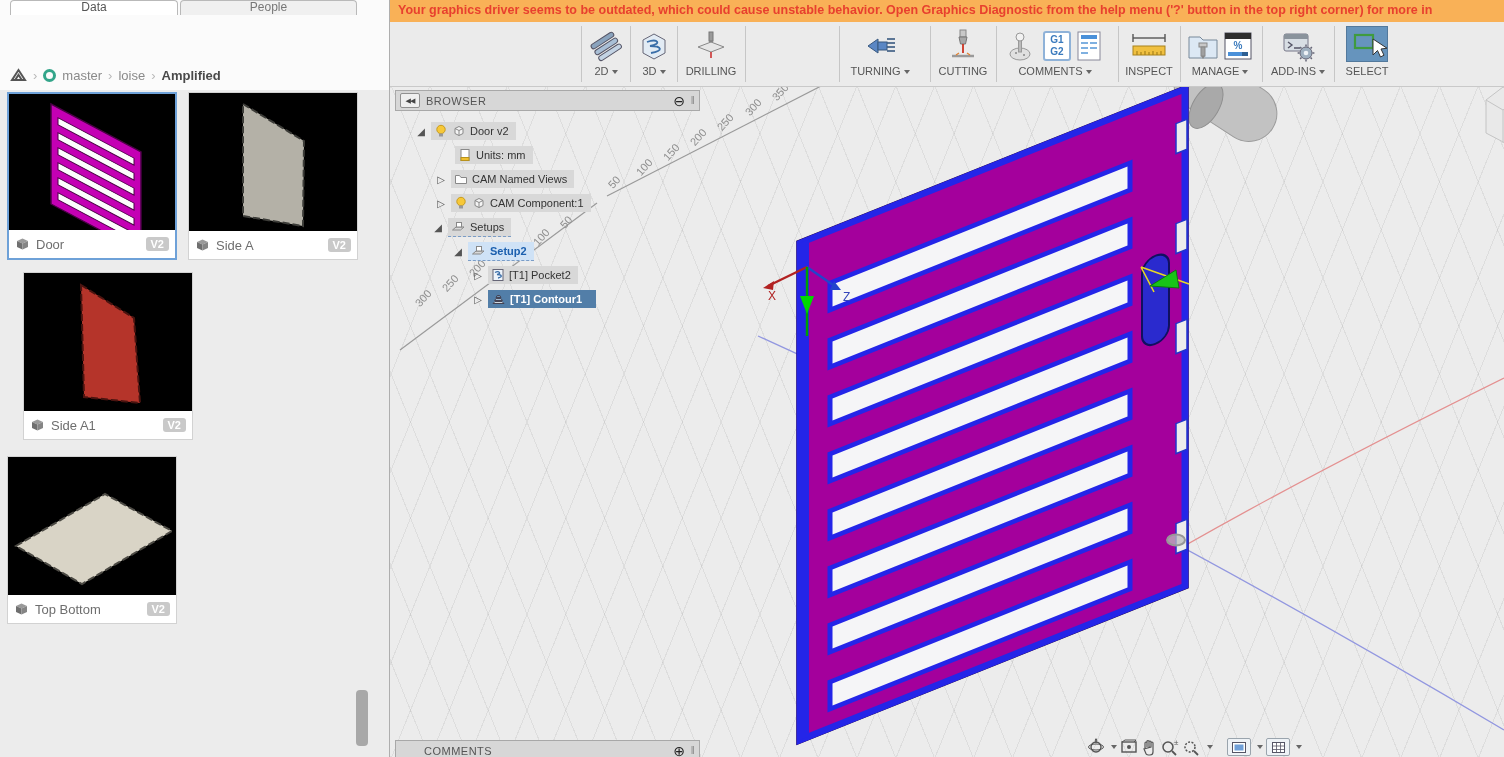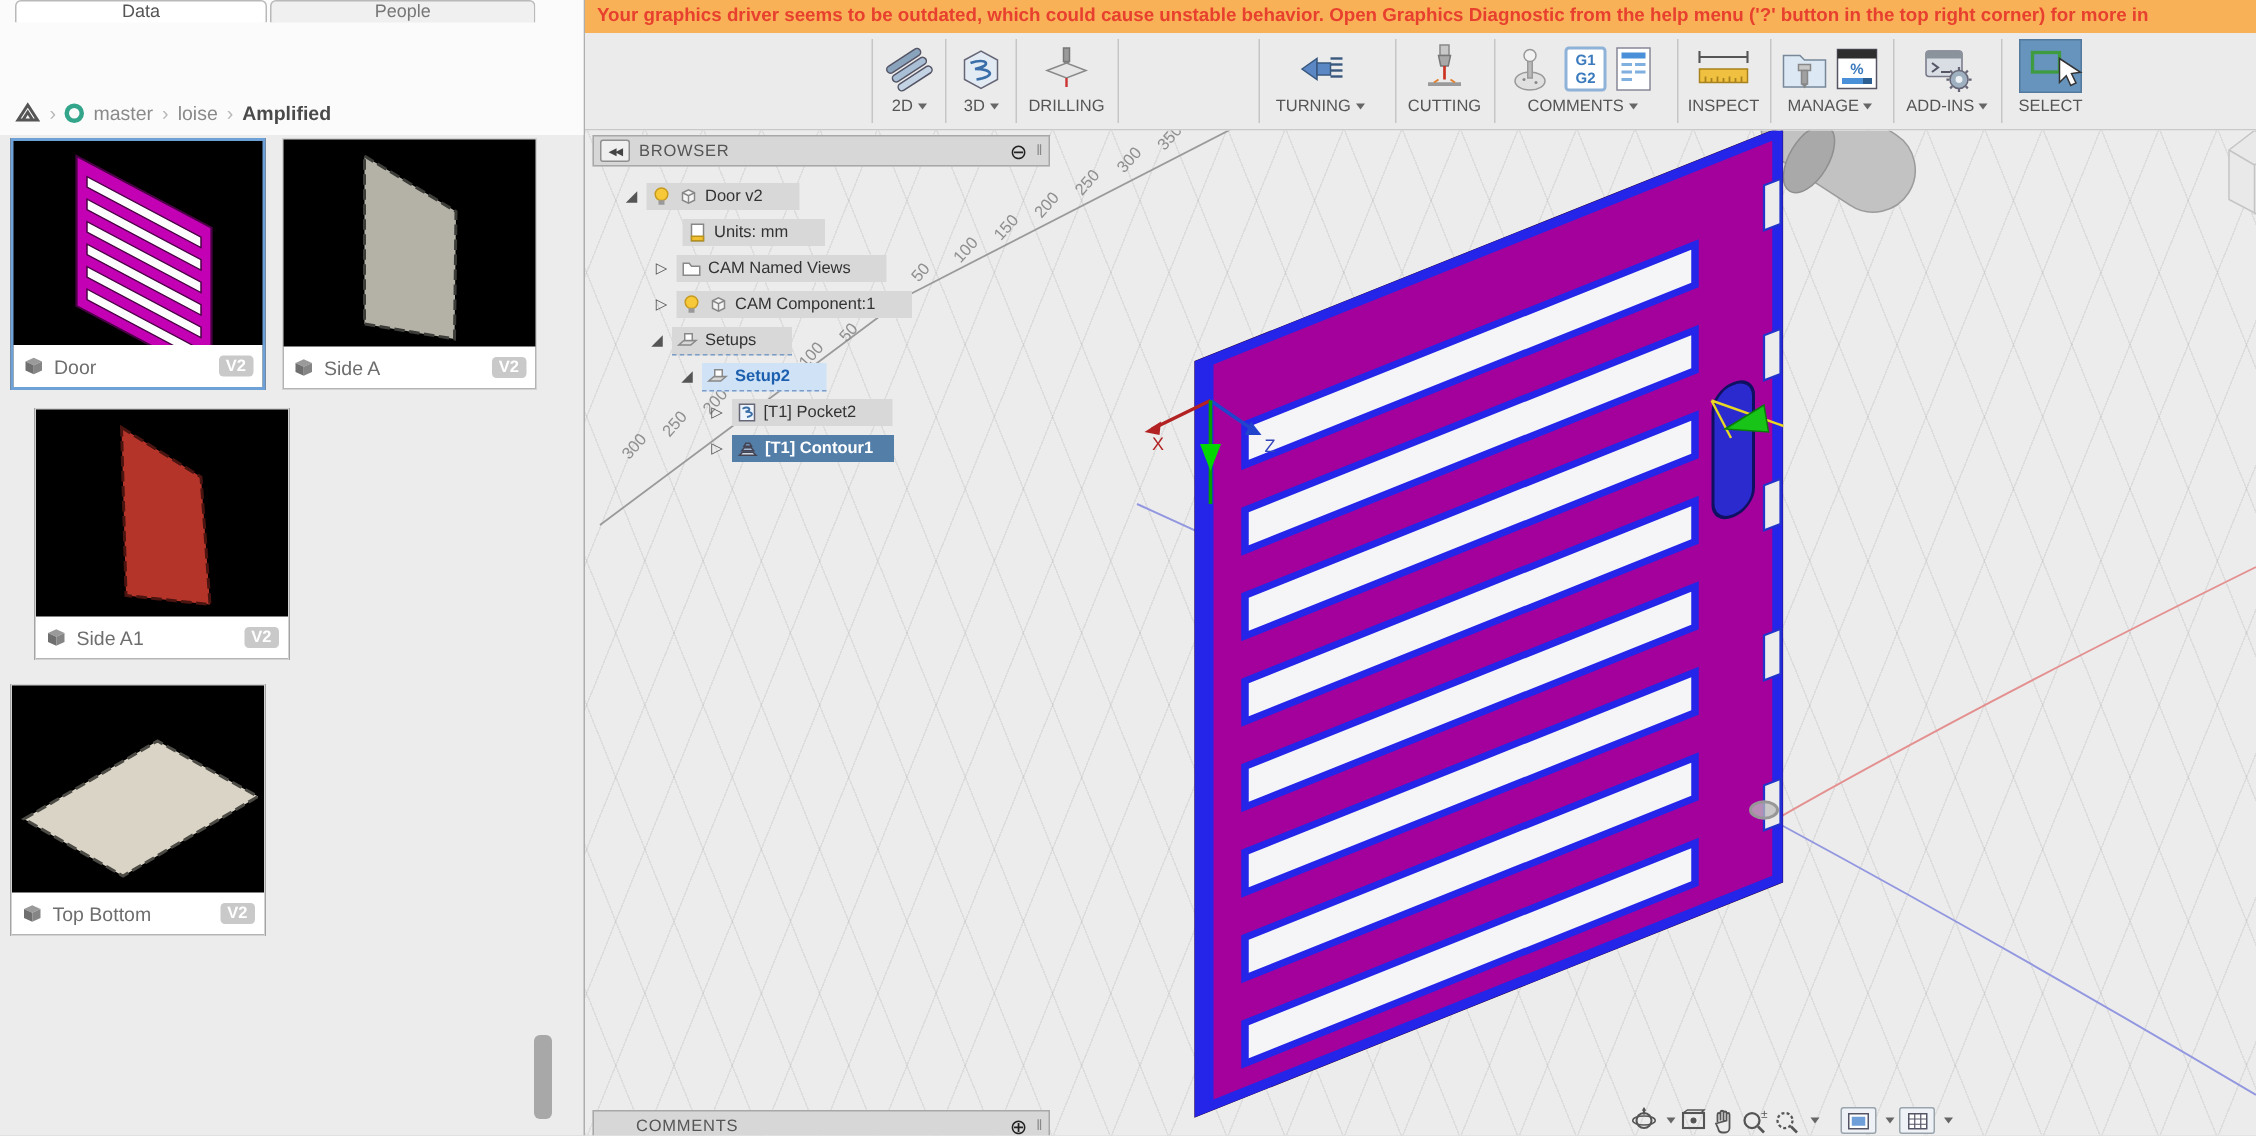--- a/index.html
+++ b/index.html
@@ -56,21 +56,21 @@
   .rlab{position:absolute;font-size:11px;color:#8f8f8f;transform:rotate(-48deg);}
 
   
   #browser{position:absolute;left:5px;top:3px;width:305px;}
   .panelbar{height:21px;background:#d7d7d7;border:1px solid #a8a8a8;display:flex;align-items:center;padding:0 4px;gap:6px;}
   .panelbar .ptitle{font-size:11px;color:#555;letter-spacing:0.5px;flex:1;}
   .pbtn{width:20px;height:15px;background:#efefef;border:1px solid #909090;border-radius:2px;display:flex;align-items:center;justify-content:center;font-size:7px;color:#444;letter-spacing:-1px;}
   .pcirc{font-size:14px;color:#222;line-height:14px;}
   .pgrip{color:#888;font-size:10px;}
   .trow{position:absolute;height:20px;display:flex;align-items:center;gap:4px;}
-  .chip{background:#d8d8d8;padding:2px 24px 2px 3px;font-size:11px;color:#333;display:flex;align-items:center;gap:4px;white-space:nowrap;}
+  .chip{background:#d8d8d8;padding:2px 7px 2px 3px;font-size:11px;color:#333;display:flex;align-items:center;gap:4px;white-space:nowrap;}
   .exp{width:12px;font-size:10px;color:#555;text-align:center;}
   .dashed{border-bottom:1px dashed #7a9cc6;}
   .chip.softsel{background:#cfe2f6;color:#1b5fae;font-weight:bold;}
   .chip.strongsel{background:#527ea8;color:#fff;font-weight:bold;padding-right:14px;}
 
   
   #comments{position:absolute;left:5px;top:653px;width:305px;}
   #navbar{position:absolute;left:697px;top:651px;display:flex;align-items:center;gap:3px;}
   .navbtn{display:flex;align-items:center;justify-content:center;}
   .navbox{width:24px;height:18px;background:#eef2f6;border:1px solid #9aa4ad;border-radius:2px;}

